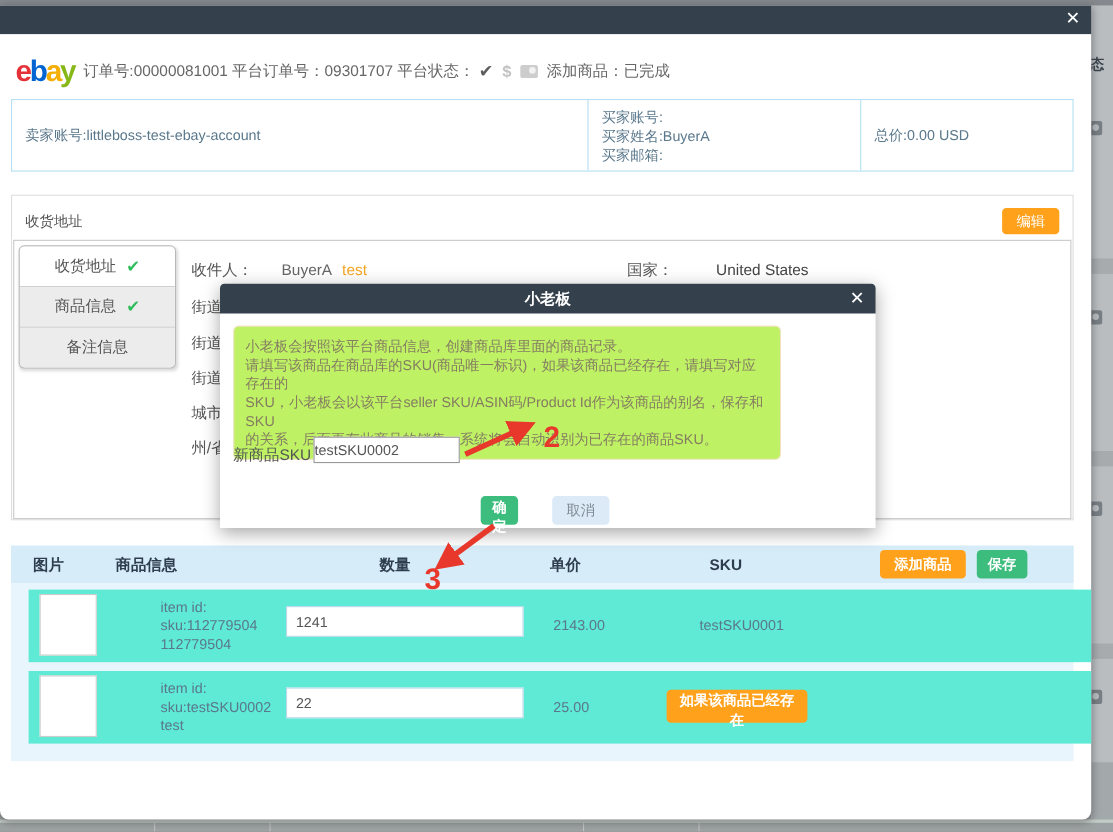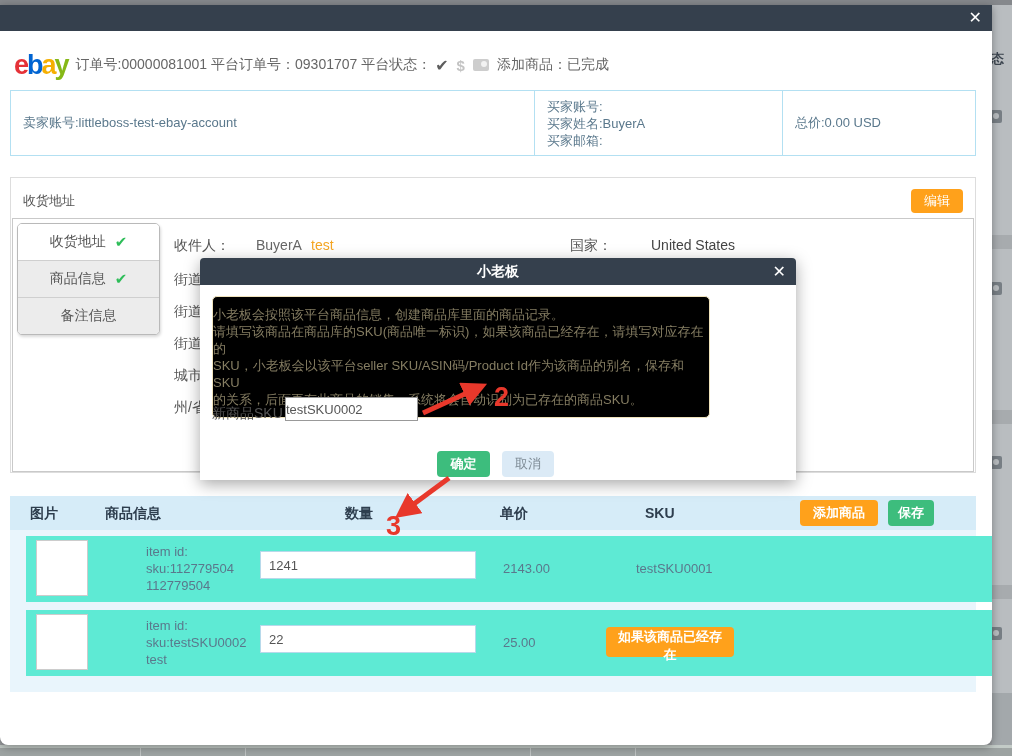--- a/index.html
+++ b/index.html
@@ -78,26 +78,26 @@
   .qty-input{position:absolute;left:234px;top:15px;width:216px;height:28px;border:1px solid #b7d9ea;box-sizing:border-box;
              font-size:13px;color:#555;padding:0 8px;font-family:"Liberation Sans","DejaVu Sans",sans-serif;}
   .price{position:absolute;left:477px;top:25px;}
   .row-sku{position:absolute;left:610px;top:25px;}
   .gen-btn{position:absolute;left:580px;top:17px;width:128px;height:30px;font-weight:bold;}
 
   
   .modal-boss{position:absolute;left:200px;top:258px;width:596px;height:222px;background:#fff;z-index:20;
               border-radius:4px 4px 0 0;box-shadow:0 4px 16px rgba(0,0,0,.35);}
   .modal-boss .bar-dark{height:27px;border-radius:4px 4px 0 0;}
-  .notice{position:absolute;left:12px;top:38px;width:498px;box-sizing:border-box;background:#000000;border:1px solid #f0e3bc;border-radius:5px;
-          padding:9px 0;font-size:13px;line-height:17px;color:#857d62;}
+  .notice{position:absolute;left:12px;top:38px;width:498px;box-sizing:border-box;background:#bef264;border:1px solid #f0e3bc;border-radius:5px;
+          padding:9px 10px;font-size:13px;line-height:17px;color:#857d62;}
   .sku-label{position:absolute;left:12px;top:147px;font-size:14px;color:#555;}
   .sku-input{position:absolute;left:85px;top:139px;width:133px;height:24px;border:1px solid #999;box-sizing:border-box;
              font-size:13px;color:#555;padding:0 0;font-family:"Liberation Sans","DejaVu Sans",sans-serif;}
-  .boss-ok{position:absolute;left:237px;top:193px;width:53px;height:26px;font-weight:bold;}
+  .boss-ok{position:absolute;left:237px;top:193px;width:34px;height:26px;font-weight:bold;}
   .btn-lightblue{background:#dbeaf6;color:#7d8a94;border:none;border-radius:4px;font-size:13px;cursor:pointer;
                  font-family:"Liberation Sans","DejaVu Sans",sans-serif;}
   .boss-cancel{position:absolute;left:302px;top:193px;width:52px;height:26px;}
 
   
   .anno{position:absolute;left:0;top:0;width:1012px;height:756px;z-index:30;pointer-events:none;}
 </style>
 </head>
 <body>
 

